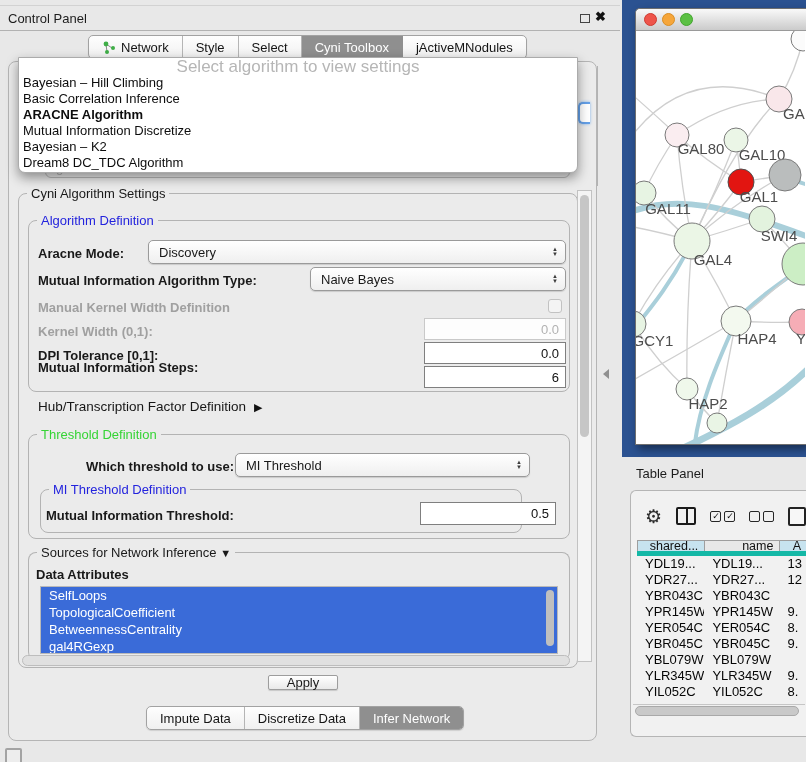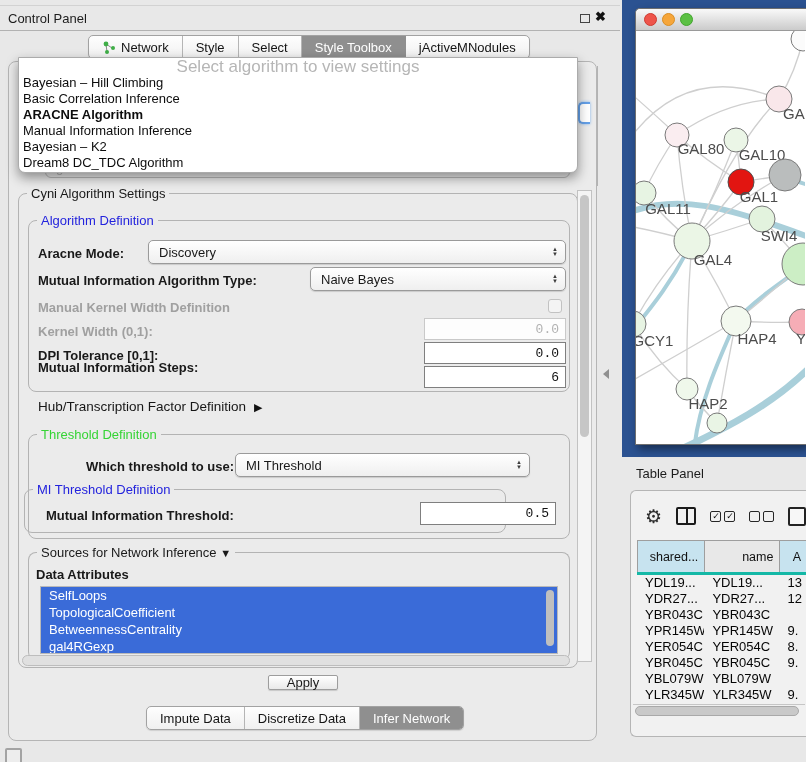--- a/index.html
+++ b/index.html
@@ -21,21 +21,21 @@
 #main-panel{left:8px;top:61px;width:589px;height:680px;border:1px solid #b5b5b5;border-radius:8px;background:#ebebeb}
 
 .grp{position:absolute;border:1px solid #b3b3b3;border-radius:8px}
 .legend{position:absolute;top:-8px;left:8px;background:#ebebeb;padding:0 4px;font-size:13px;white-space:nowrap}
 .legend.blue{color:#2323dd}
 .legend.green{color:#35d435}
 .lbl{position:absolute;font-size:13px;font-weight:bold;white-space:nowrap;color:#191919}
 .lbl.dis{color:#a0a0a0}
 .combo{position:absolute;background:linear-gradient(#ffffff,#efefef);border:1px solid #9a9a9a;border-radius:5px;display:flex;align-items:center;padding:0 22px 0 10px;font-size:13px;box-shadow:0 1px 1px rgba(0,0,0,.14)}
 .stepper{position:absolute;right:7px;top:50%;transform:translateY(-50%);display:flex;flex-direction:column;align-items:center;font-size:6px;line-height:5px;color:#3c3c3c}
-.field{position:absolute;background:#fff;border:1px solid #7f7f7f;font-size:13px;text-align:right;padding:0 6px;font-family:Liberation Mono, monospace;color:#111}
+.field{position:absolute;background:#fff;border:1px solid #7f7f7f;font-size:13px;text-align:right;padding:0 6px;font-family:Liberation Sans, sans-serif;color:#111}
 .field.dis{border-color:#c9c9c9;color:#b2b2b2;background:#fdfdfd}
 #manual-kernel-cb{left:548px;top:299px;width:14px;height:14px;border:1px solid #c2c2c2;border-radius:3px;background:#f4f4f4}
 #hub-row{left:38px;top:399px;font-size:13.5px;color:#161616}
 #hub-row .tri{font-size:11px;margin-left:8px;color:#111}
 
 #attr-list{left:40px;top:586px;width:518px;height:68px;background:#fff;border:1px solid #b9b9b9;overflow:hidden}
 .attr-item{height:17px;line-height:17px;background:#3a6bd8;color:#fff;padding-left:8px;font-size:13px}
 #attr-vscroll{left:546px;top:590px;width:8px;height:56px;background:#bfbfbf;border-radius:4px}
 
 #set-vscroll{left:577px;top:190px;width:15px;height:472px;background:#f4f4f4;border:1px solid #c2c2c2}
@@ -65,21 +65,21 @@
 #tp-title{left:636px;top:466px;font-size:13px;color:#1c1c1c}
 #table-panel{left:630px;top:490px;width:176px;height:247px;background:#f1f1f1;border:1px solid #b5b5b5;border-radius:6px 0 0 6px;border-right:none}
 #tp-toolbar{position:absolute;left:0;top:8px;width:100%;height:34px;display:flex;align-items:center;gap:14px;padding-left:14px}
 #gear-icon{font-size:19px;color:#2d2d2d;line-height:19px}
 #split-icon{width:21px;height:18px;border:2px solid #1b1b1b;border-radius:2px;position:relative}
 #split-icon::after{content:"";position:absolute;left:50%;top:0;width:2px;height:100%;background:#1b1b1b}
 .cb-pair{display:flex;gap:3px}
 .cb{width:11px;height:11px;border:1.5px solid #262626;border-radius:2px;font-size:9px;line-height:9px;text-align:center;color:#111}
 #page-icon{width:18px;height:19px;border:2px solid #232323;border-radius:2px;background:#f7f7f7}
 #tp-table{position:absolute;left:6px;top:49px;width:170px;overflow:hidden}
-#tp-head{display:flex;height:35px;border-top:1px solid #9e9e9e;border-bottom:3px solid #14b8a6}
+#tp-head{display:flex;height:16px;border-top:1px solid #9e9e9e;border-bottom:5px solid #14b8a6}
 .hcell{height:100%;border-left:1px solid #9e9e9e;font-size:12.5px;display:flex;align-items:center;justify-content:flex-end;padding:0 6px;color:#111;background:#e8e8e8}
 .hcell.blue{background:#c7e3ef}
 .trow{display:flex;height:16px}
 .tcell{font-size:13px;line-height:16px;white-space:nowrap;overflow:hidden;padding-left:8px;color:#060606}
 #tp-hscroll{position:absolute;left:2px;top:213px;width:172px;height:13px;background:#f1f1f1;border-top:1px solid #c6c6c6}
 #tp-hthumb{position:absolute;left:2px;top:1px;width:164px;height:10px;background:#c9c9c9;border:1px solid #a9a9a9;border-radius:5px}
 .c1{width:69px}.c2{width:77px}.c3{width:28px}
 </style>
 </head>
 <body>
@@ -101,21 +101,21 @@
       </svg>
       <span>Network</span>
     </div>
     <div class="seg">
       <span>Style</span>
     </div>
     <div class="seg">
       <span>Select</span>
     </div>
     <div class="seg sel">
-      <span>Style Toolbox</span>
+      <span>Cyni Toolbox</span>
     </div>
     <div class="seg">
       <span>jActiveMNodules</span>
     </div>
   </div>
 
 <div class="abs" id="main-panel"></div>
 
 <div class="grp" style="left:18px;top:193px;width:560px;height:475px">
   <span class="legend">Cyni Algorithm Settings</span>
@@ -157,21 +157,21 @@
   <span class="legend green">Threshold Definition</span>
 </div>
 <span class="lbl" style="left:86px;top:459px">Which threshold to use:</span>
 <div class="combo" style="left:235px;top:453px;width:295px;height:24px">
   <span>MI Threshold</span>
   <span class="stepper">
       <span>▲</span>
       <span>▼</span>
     </span>
 </div>
-<div class="grp" style="left:24px;top:489px;width:482px;height:44px">
+<div class="grp" style="left:40px;top:489px;width:482px;height:44px">
   <span class="legend blue" style="background:#ebebeb">MI Threshold Definition</span>
 </div>
 <span class="lbl" style="left:46px;top:508px">Mutual Information Threshold:</span>
 <input class="field" style="left: 420px; top: 502px; width: 136px; height: 23px;" value="0.5">
 
 <div class="grp" style="left:28px;top:552px;width:542px;height:108px;border-bottom:none">
   <span class="legend"><span>Sources for Network Inference</span> <span style="font-size:11px">▼</span></span>
 </div>
 <span class="lbl" style="left:36px;top:567px">Data Attributes</span>
 <div class="abs" id="attr-list">
@@ -206,21 +206,21 @@
 <div class="abs" id="ghost-combo-focus"></div>
 <div class="abs" id="combo-ghost">
   <span style="position:absolute;bottom:2px">gal-filtered sif default node</span>
 </div>
 <div class="abs" id="algo-popup">
   <div class="prompt">Select algorithm to view settings</div>
   <div id="algo-items">
       <div class="item">Bayesian – Hill Climbing</div>
       <div class="item">Basic Correlation Inference</div>
       <div class="item bold">ARACNE Algorithm</div>
-      <div class="item">Manual Information Inference</div>
+      <div class="item">Mutual Information Discretize</div>
       <div class="item">Bayesian – K2</div>
       <div class="item">Dream8 DC_TDC Algorithm</div>
     </div>
 </div>
 
 <div class="abs" id="canvas"></div>
 <div class="abs" id="net-window">
   <div id="net-titlebar">
     <span class="tl red"></span>
     <span class="tl yellow"></span>

